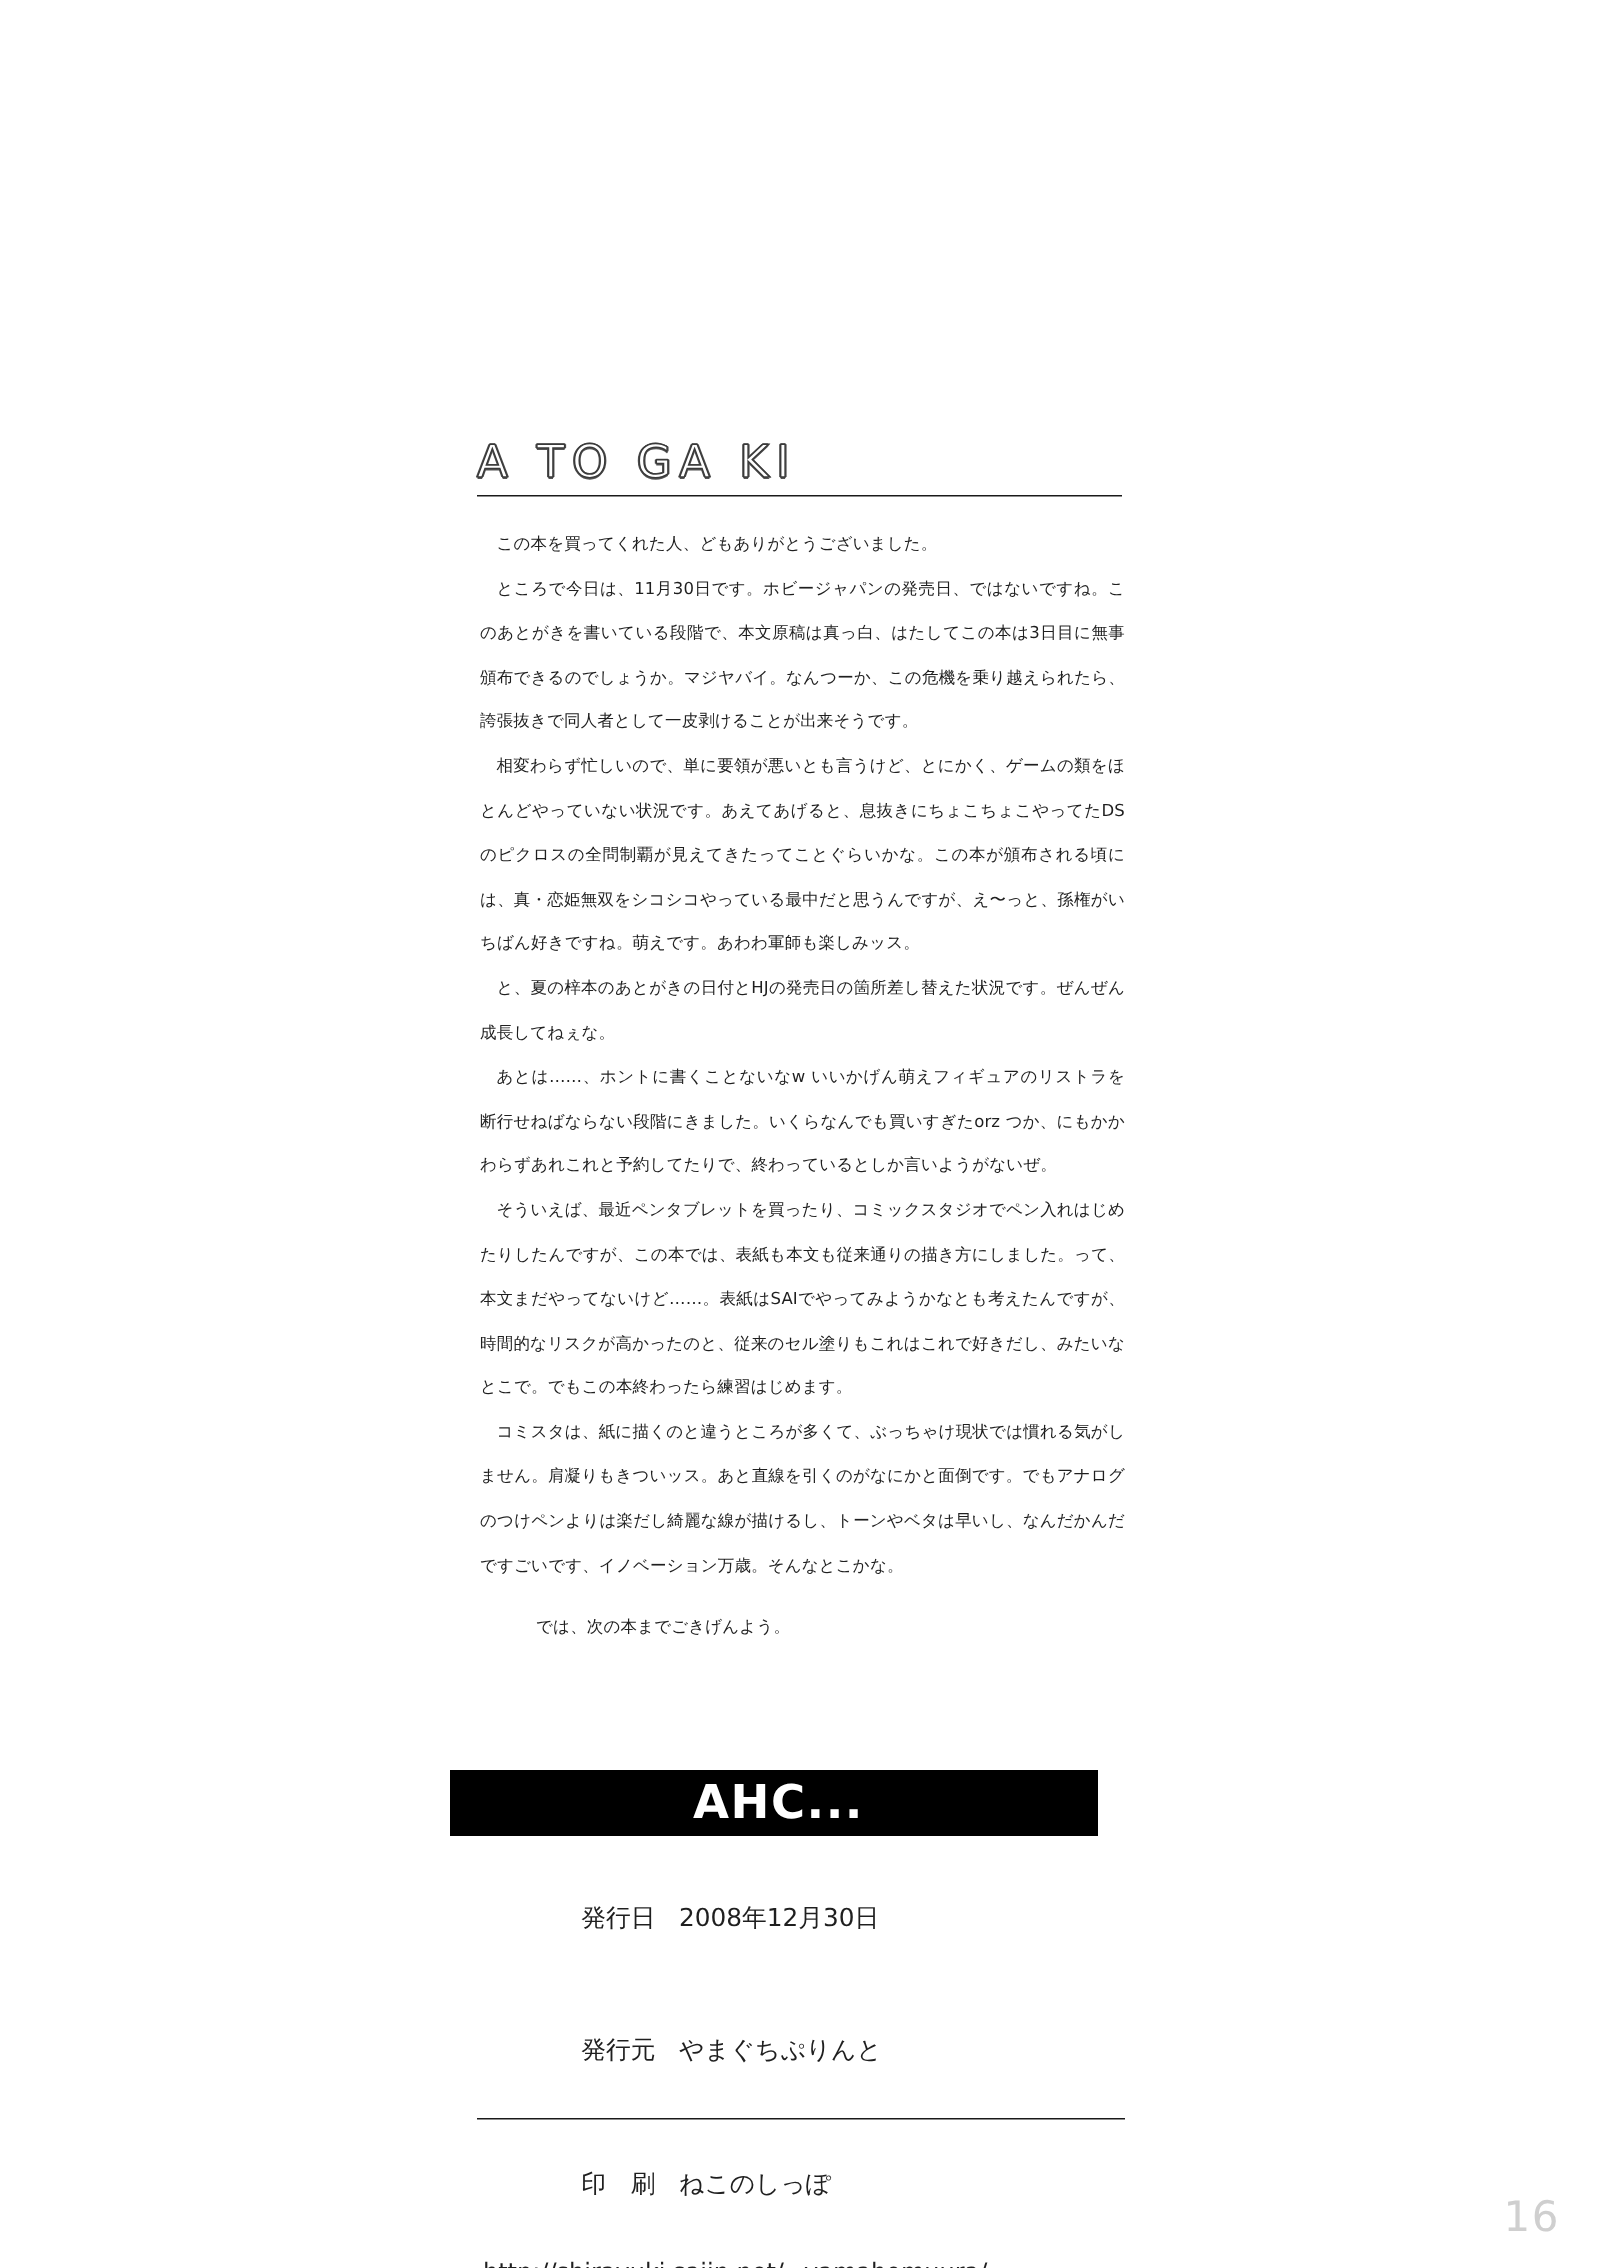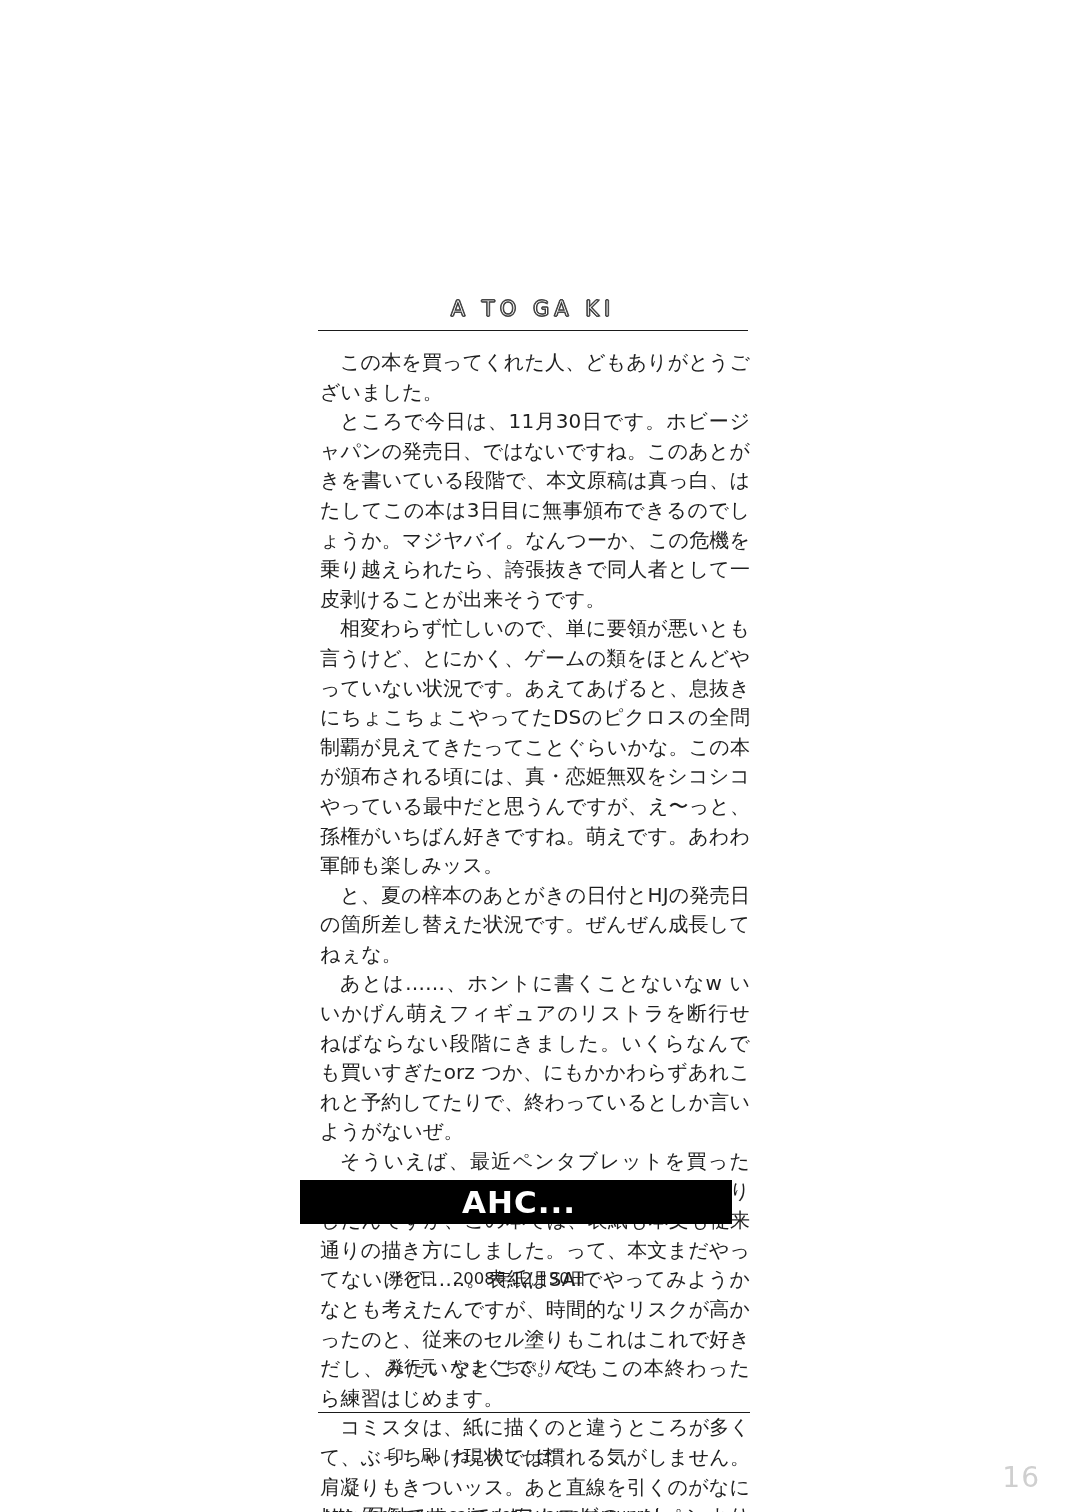--- a/index.html
+++ b/index.html
@@ -25,22 +25,21 @@
   }
 
   
   .title-block {
     position: absolute;
     left: 318px;
     top: 292px;
     width: 430px;
   }
   .title-text {
-    text-align: center;
-    font-size: 21px;
+    font-size: 30px;
     letter-spacing: 5px;
     color: #ffffff;
     -webkit-text-stroke: 1px #3a3a3a;
     text-shadow:
       -1px 0 #555, 1px 0 #555, 0 -1px #555, 0 1px #555;
     font-family: "DejaVu Sans", sans-serif;
     font-weight: 400;
     line-height: 34px;
   }
   .title-rule {
@@ -51,21 +50,21 @@
 
   
   .body-block {
     position: absolute;
     left: 320px;
     top: 348px;
     width: 430px;
   }
   .body-block p {
     margin: 0 0 0 0;
-    font-size: 20px;
+    font-size: 11px;
     line-height: 29.6px;
     text-align: justify;
     text-justify: inter-character;
     letter-spacing: 0.1px;
     color: #1f1f1f;
     font-family: "DejaVu Sans", "Liberation Sans", sans-serif;
   }
   .body-block p.indent {
     text-indent: 1em;
   }

